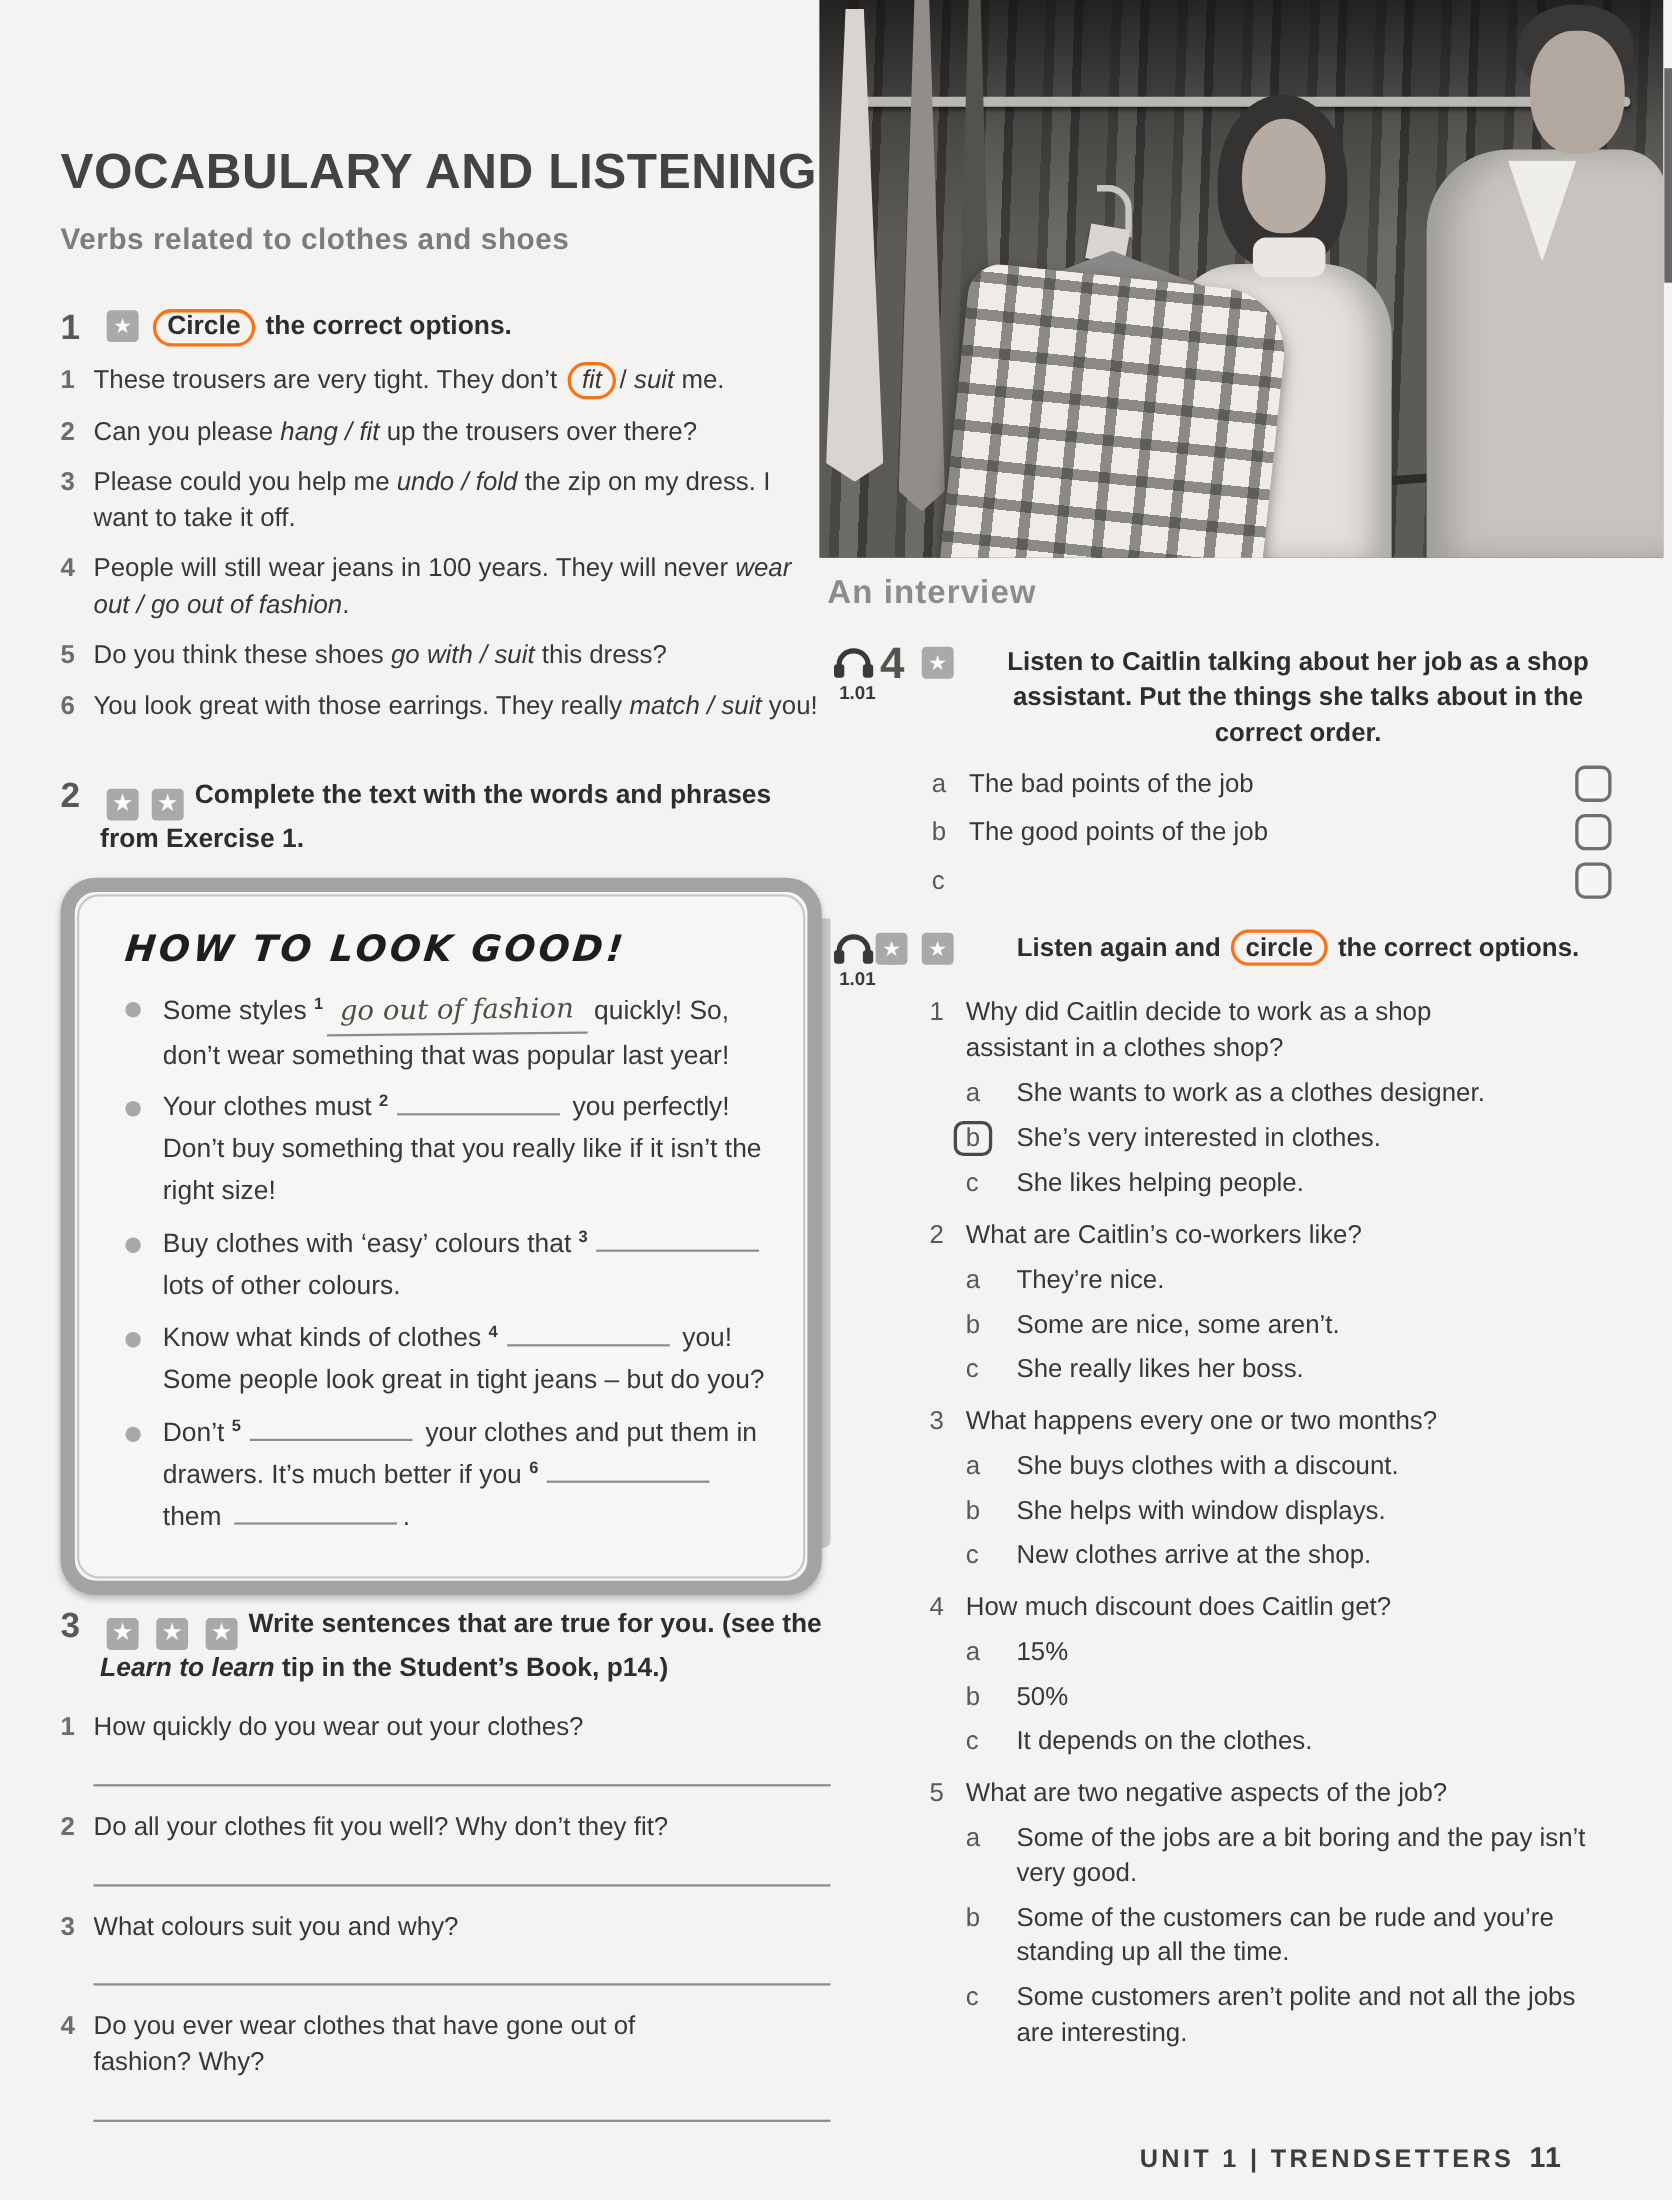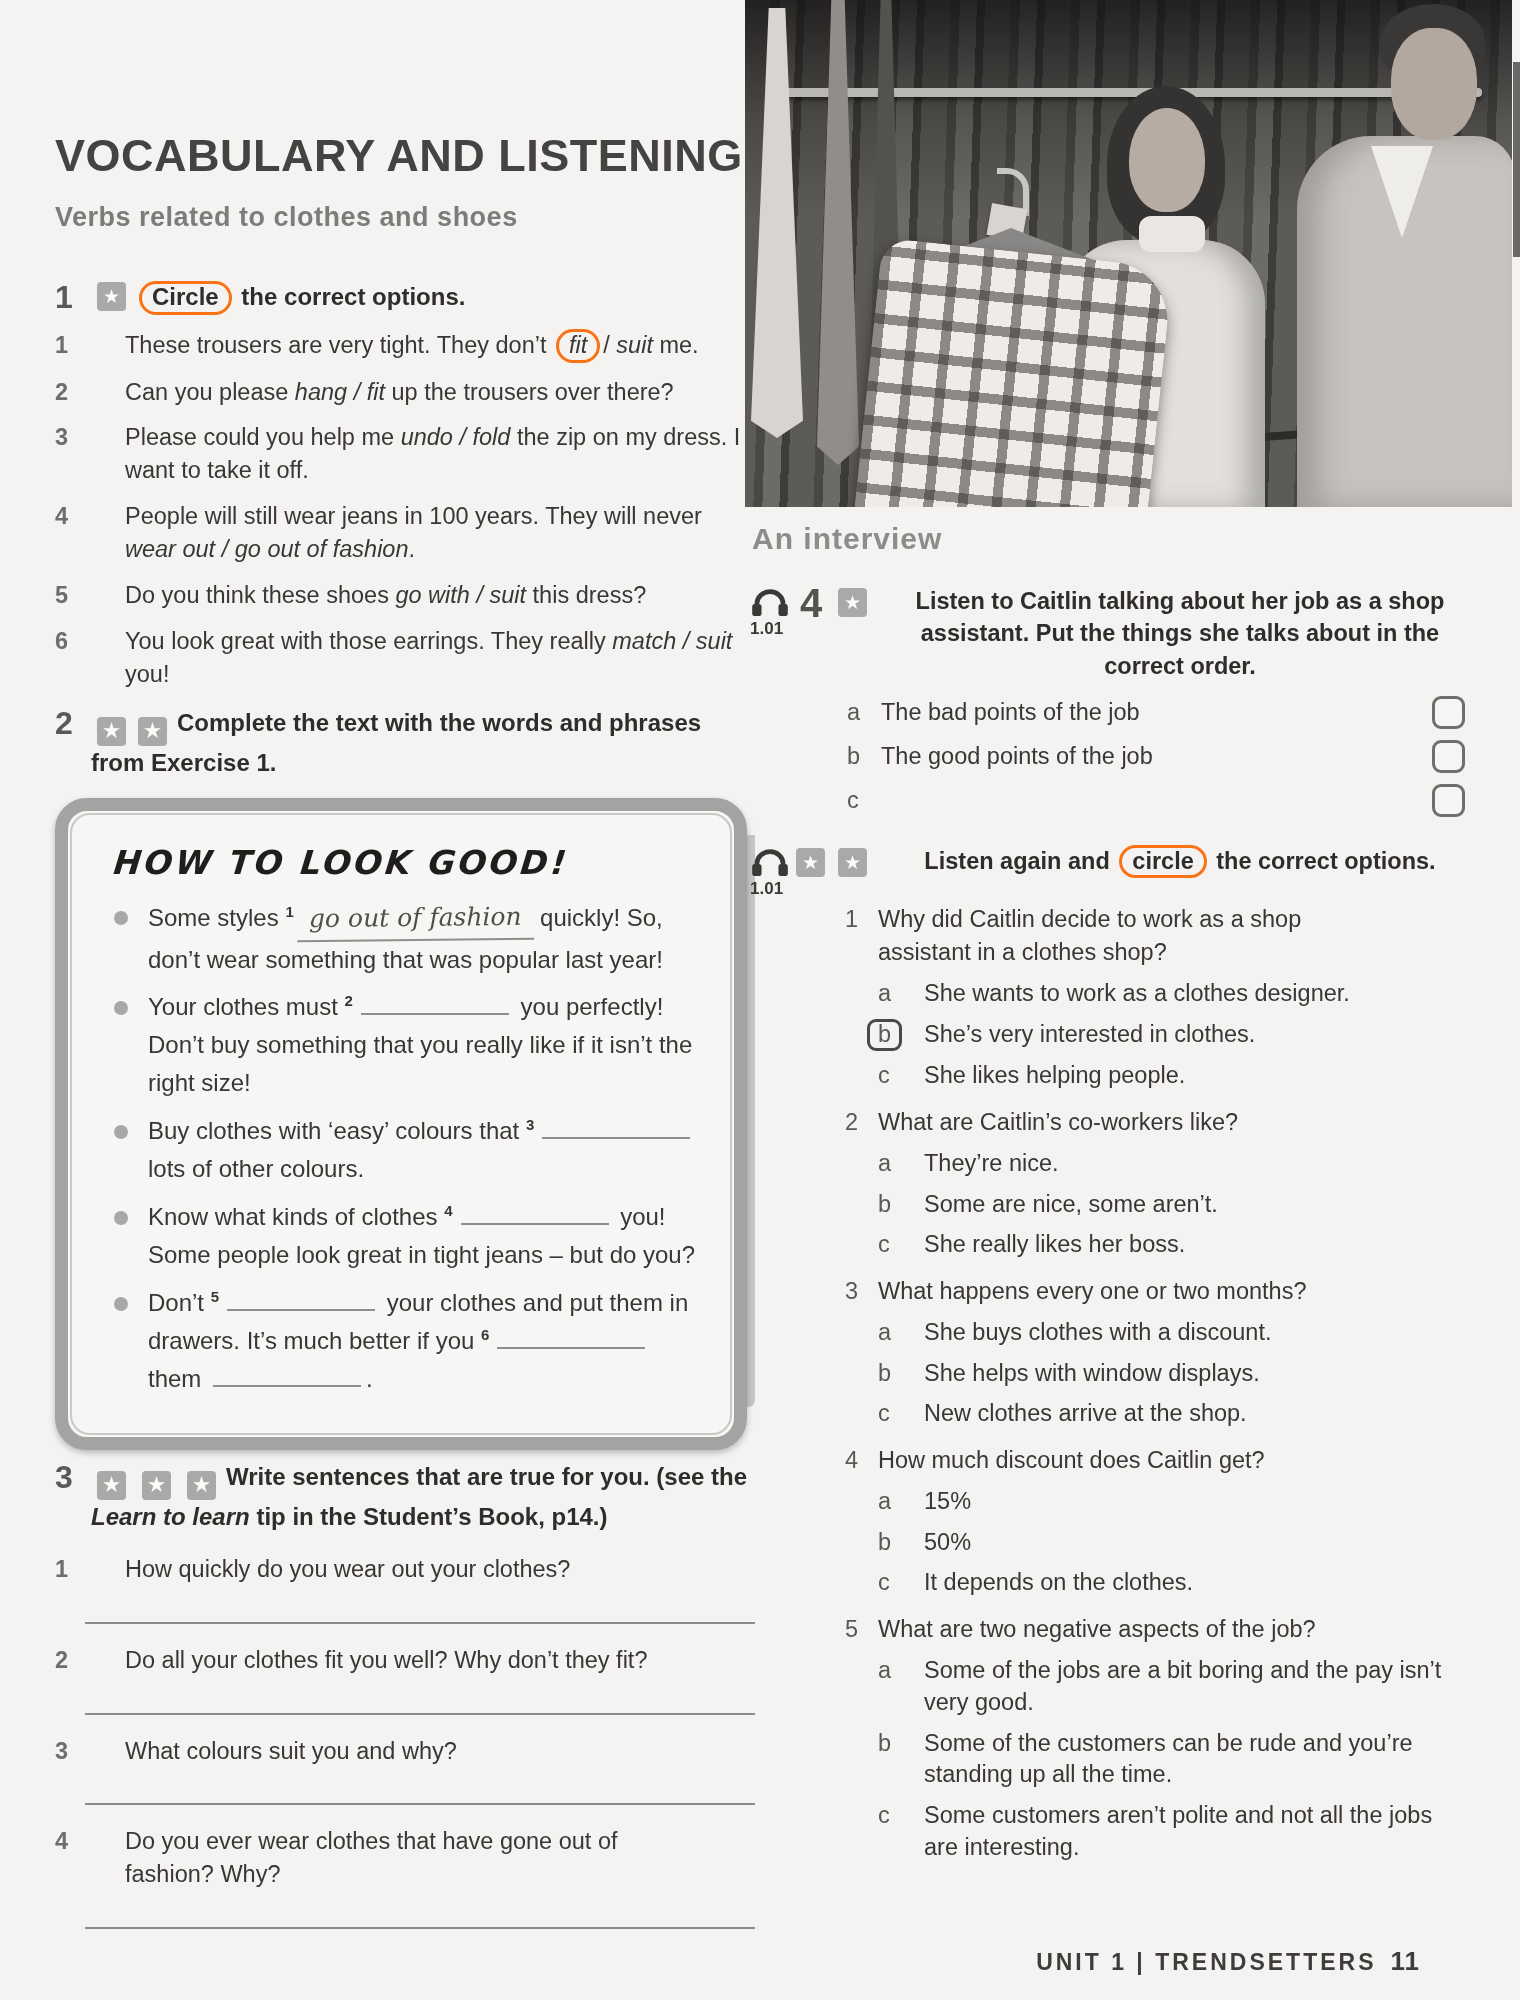--- a/index.html
+++ b/index.html
@@ -17,21 +17,21 @@
   .ex{position:absolute;}
   .exnum{font-size:32px;font-weight:700;color:#5b5957;width:36px;flex:0 0 36px;line-height:1.1;}
   .star{display:inline-flex;align-items:center;justify-content:center;width:29px;height:29px;
         background:#a9a9a7;border-radius:4px;color:#fbfbf9;font-size:19px;vertical-align:-6px;}
   .star::before{content:"★";}
   .instr{font-size:24px;line-height:1.38;margin:0;}
   .oval{display:inline-block;border:3px solid #f97316;border-radius:999px;padding:0 10px 1px;line-height:1.12;margin:0 3px;}
   .items{list-style:none;margin:14px 0 0;padding:0;}
   .item{display:flex;margin-top:13px;font-size:23.5px;line-height:1.4;}
   .inum{flex:0 0 30px;font-weight:700;color:#6f6d6b;}
-  .itext{flex:1;margin-left:40px;}
+  .itext{flex:1;}
 
   
   .ex1{left:55px;top:280px;width:700px;}
   .ex-head{display:flex;align-items:flex-start;}
   .ex-head .star{margin:2px 10px 0 6px;flex:0 0 29px;}
 
   .ex2{left:55px;top:706px;width:700px;}
   .ex2 .instr .star{margin-right:6px;}
 
   
@@ -51,21 +51,21 @@
 
   .ex3{left:55px;top:1460px;width:700px;}
   .q{display:flex;margin-top:20px;font-size:23.5px;line-height:1.4;}
   .answer-line{margin:36px 0 6px 30px;border-bottom:2px solid #8c8a88;height:0;}
 
   
   .listen{width:715px;}
   .ex4{left:750px;top:585px;}
   .ex5{left:750px;top:845px;}
   .listen-head{position:relative;min-height:80px;}
-  .hp{position:absolute;left:0;top:2px;width:46px;text-align:left;}
+  .hp{position:absolute;left:0;top:2px;width:46px;text-align:right;}
   .hp .track{font-size:17px;font-weight:700;color:#3b3937;margin-top:-2px;}
   .exnum-big{position:absolute;left:50px;top:-4px;font-size:40px;font-weight:700;color:#55534f;}
   .instr-wrap{position:relative;margin-left:130px;width:600px;text-align:center;}
   .instr-wrap .star{position:absolute;top:3px;}
   .star-a1{left:-42px;} .star-a2{left:-84px;}
   .instr-wrap .instr{font-size:23.5px;}
   .lopts{margin:14px 0 0 97px;}
   .lopt{display:flex;align-items:center;margin-top:11px;font-size:23.5px;}
   .lletter{flex:0 0 34px;color:#5a5856;}
   .checkbox{flex:0 0 33px;width:33px;height:33px;border:3px solid #706e6c;border-radius:9px;

